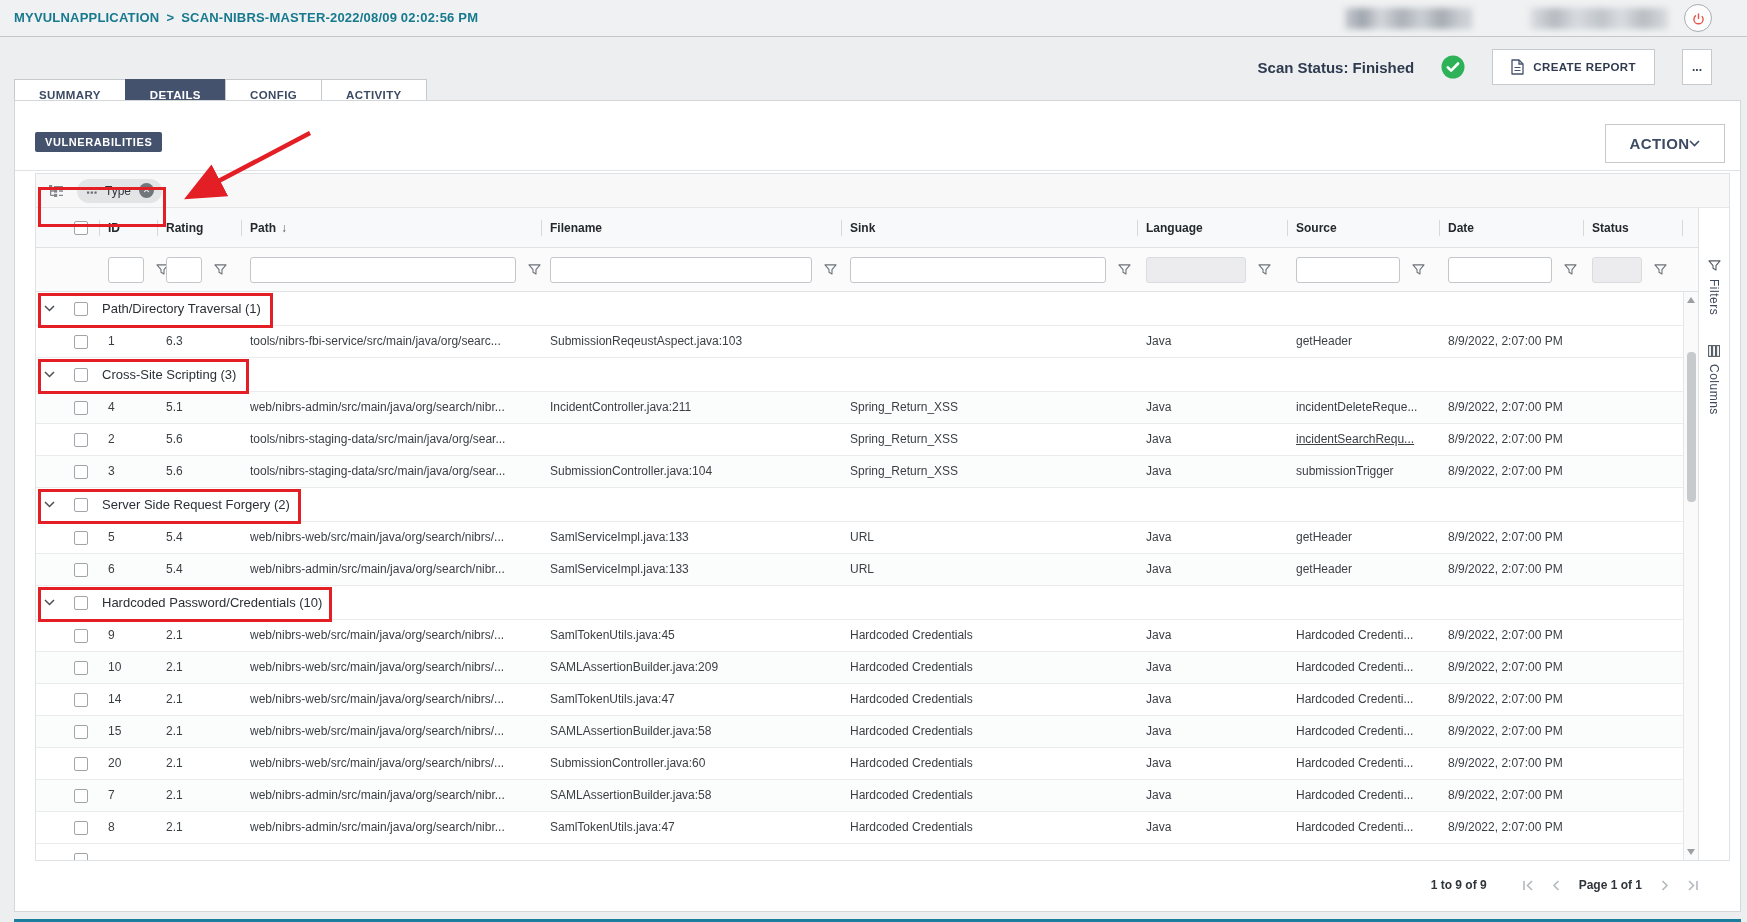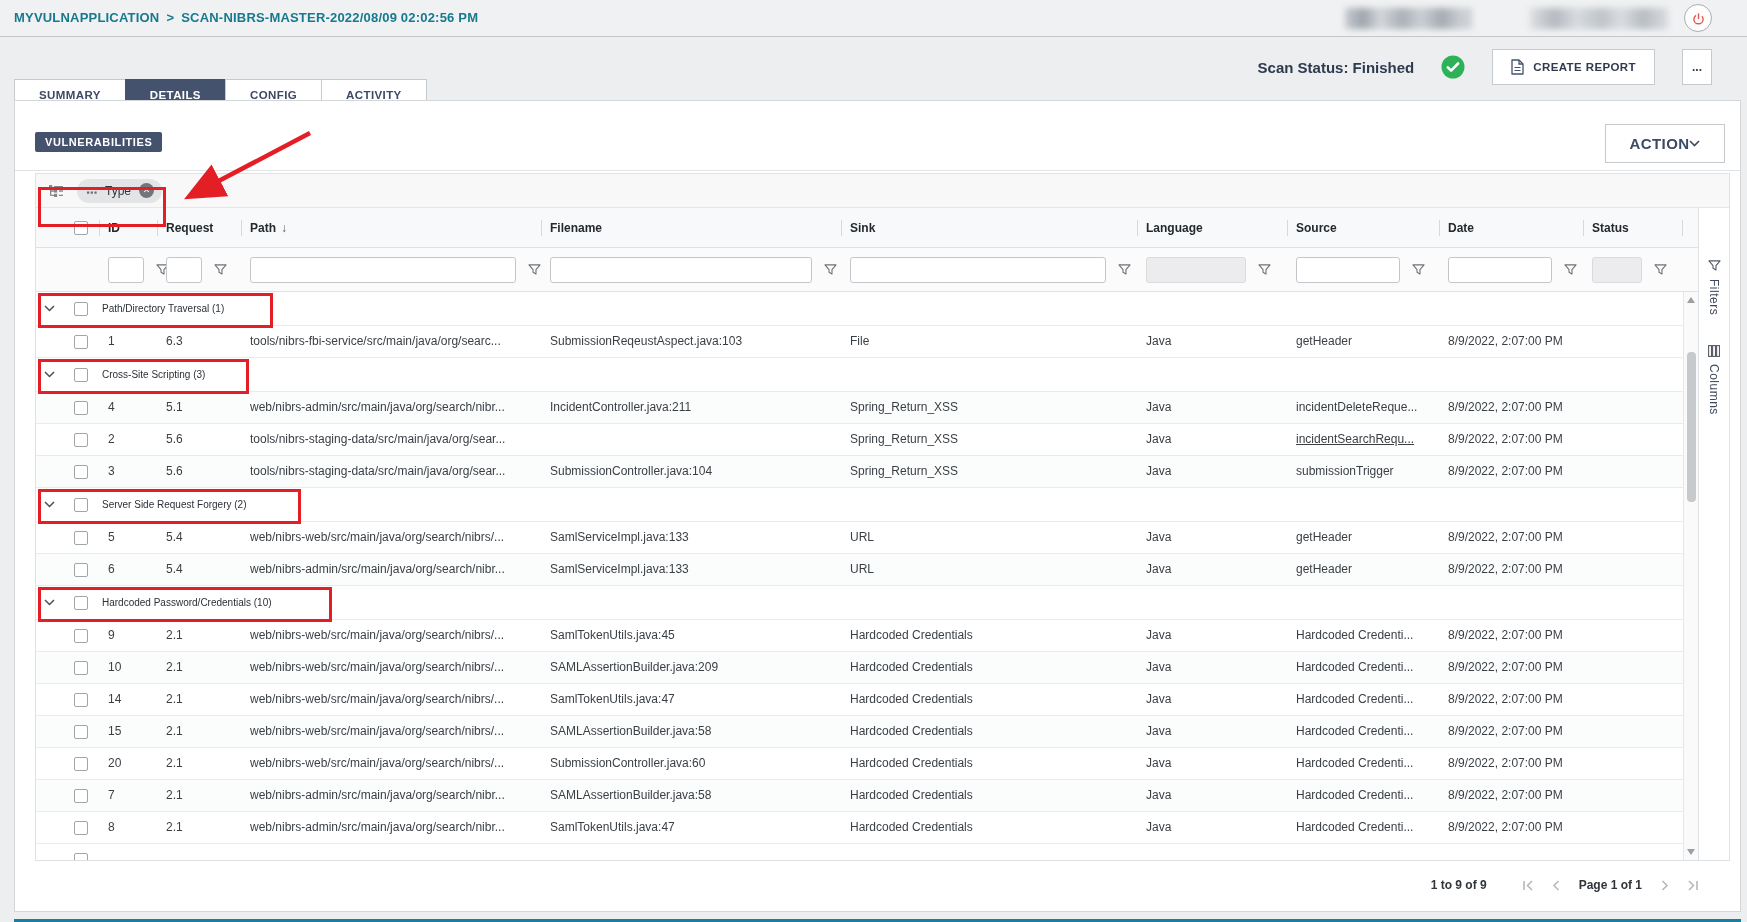--- a/index.html
+++ b/index.html
@@ -50,21 +50,21 @@
   .flt { position:absolute; top:9px; height:26px; border:1px solid #c3c7cb; border-radius:3px; background:#fff; padding:0 6px; font-size:12px; color:#3a3f44; font-family:inherit; }
   .flt.dis { background:#ececee; border-color:#d9dcdf; }
   .fbtn { position:absolute; top:16px; cursor:pointer; line-height:0; }
 
   .rows { position:absolute; top:118px; left:0; width:1647px; bottom:0; overflow:hidden; }
   .grow { position:relative; height:34px; background:#fff; border-bottom:1px solid #e9ebed; cursor:pointer; }
   .drow { position:relative; height:32px; background:#fff; border-bottom:1px solid #e9ebed; cursor:pointer; }
   .drow.alt { background:#fbfcfc; }
   .cb { position:absolute; top:50%; margin-top:-7px; left:38px; width:14px; height:14px; border:1px solid #a0a5aa; border-radius:2px; background:#fff; cursor:pointer; }
   .gchev { position:absolute; left:8px; top:50%; margin-top:-4px; line-height:0; cursor:pointer; }
-  .glabel { position:absolute; left:66px; top:0; line-height:34px; font-size:10px; color:#2b3036; white-space:nowrap; }
+  .glabel { position:absolute; left:66px; top:0; line-height:34px; font-size:13px; color:#2b3036; white-space:nowrap; }
   .cell { position:absolute; top:0; height:32px; line-height:31px; padding-left:8px; font-size:12px; color:#3a3f44; white-space:nowrap; overflow:hidden; }
 
   .vscroll { position:absolute; top:118px; left:1647px; width:15px; bottom:0; background:#fafafa; border-left:1px solid #e4e7e9; }
   .sarr { position:absolute; left:3px; width:0; height:0; border-left:4.5px solid transparent; border-right:4.5px solid transparent; }
   .sarr.up { top:5px; border-bottom:6px solid #9ba0a5; }
   .sarr.down { bottom:5px; border-top:6px solid #9ba0a5; }
   .sthumb { position:absolute; left:3px; top:60px; width:9px; height:150px; background:#c7cacd; border-radius:4px; cursor:grab; }
 
   
   .pagination { position:absolute; left:20px; right:20px; bottom:0; height:52px; display:flex; align-items:center; justify-content:flex-end; gap:34px; padding-right:20px; }
@@ -168,21 +168,21 @@
       </div>
       <div class="chip-annot"></div>
     </div>
 
     <div class="hrow" id="hrow">
         <div class="hcell" style="left: 0px; width: 64px;">
           <div class="cb" style="top: 13px; margin: 0px;"></div>
           <i class="tick"></i>
         </div>
         <div class="hcell" style="left: 64px; width: 58px;"><span>ID</span><i class="tick"></i></div>
-        <div class="hcell" style="left: 122px; width: 84px;"><span>Request</span><i class="tick"></i></div>
+        <div class="hcell" style="left: 122px; width: 84px;"><span>Rating</span><i class="tick"></i></div>
         <div class="hcell" style="left: 506px; width: 300px;"><span>Filename</span><i class="tick"></i></div>
         <div class="hcell" style="left: 206px; width: 300px;"><span>Path</span><span class="sort">↓</span><i class="tick"></i></div>
         <div class="hcell" style="left: 806px; width: 296px;"><span>Sink</span><i class="tick"></i></div>
         <div class="hcell" style="left: 1102px; width: 150px;"><span>Language</span><i class="tick"></i></div>
         <div class="hcell" style="left: 1252px; width: 152px;"><span>Source</span><i class="tick"></i></div>
         <div class="hcell" style="left: 1404px; width: 144px;"><span>Date</span><i class="tick"></i></div>
         <div class="hcell" style="left: 1548px; width: 99px;"><span>Status</span><i class="tick"></i></div>
       </div>
     <div class="frow" id="frow">
         <input class="flt" style="left: 72px; width: 36px;">
@@ -230,21 +230,20 @@
           <div class="cb"></div>
           <span class="glabel">Path/Directory Traversal (1)</span>
           <div class="annot-box" style="width: 235px;"></div>
         </div>
         <div class="drow">
           <div class="cb"></div>
           <div class="cell" style="left: 64px; width: 58px;">1</div>
           <div class="cell" style="left: 122px; width: 84px;">6.3</div>
           <div class="cell" style="left: 206px; width: 300px;">tools/nibrs-fbi-service/src/main/java/org/searc...</div>
           <div class="cell" style="left: 506px; width: 300px;">SubmissionReqeustAspect.java:103</div>
-          <div class="cell" style="left: 806px; width: 296px;">File</div>
           <div class="cell" style="left: 1102px; width: 150px;">Java</div>
           <div class="cell" style="left: 1252px; width: 152px;">getHeader</div>
           <div class="cell" style="left: 1404px; width: 144px;">8/9/2022, 2:07:00 PM</div>
           <div class="cell" style="left: 1548px; width: 99px;"></div>
         </div>
         <div class="grow">
           <span class="gchev"><svg width="11" height="7" viewBox="0 0 11 7">
               <path d="M1 1l4.5 4.5L10 1" fill="none" stroke="#4a4f54" stroke-width="1.5"></path>
             </svg></span>
           <div class="cb"></div>

